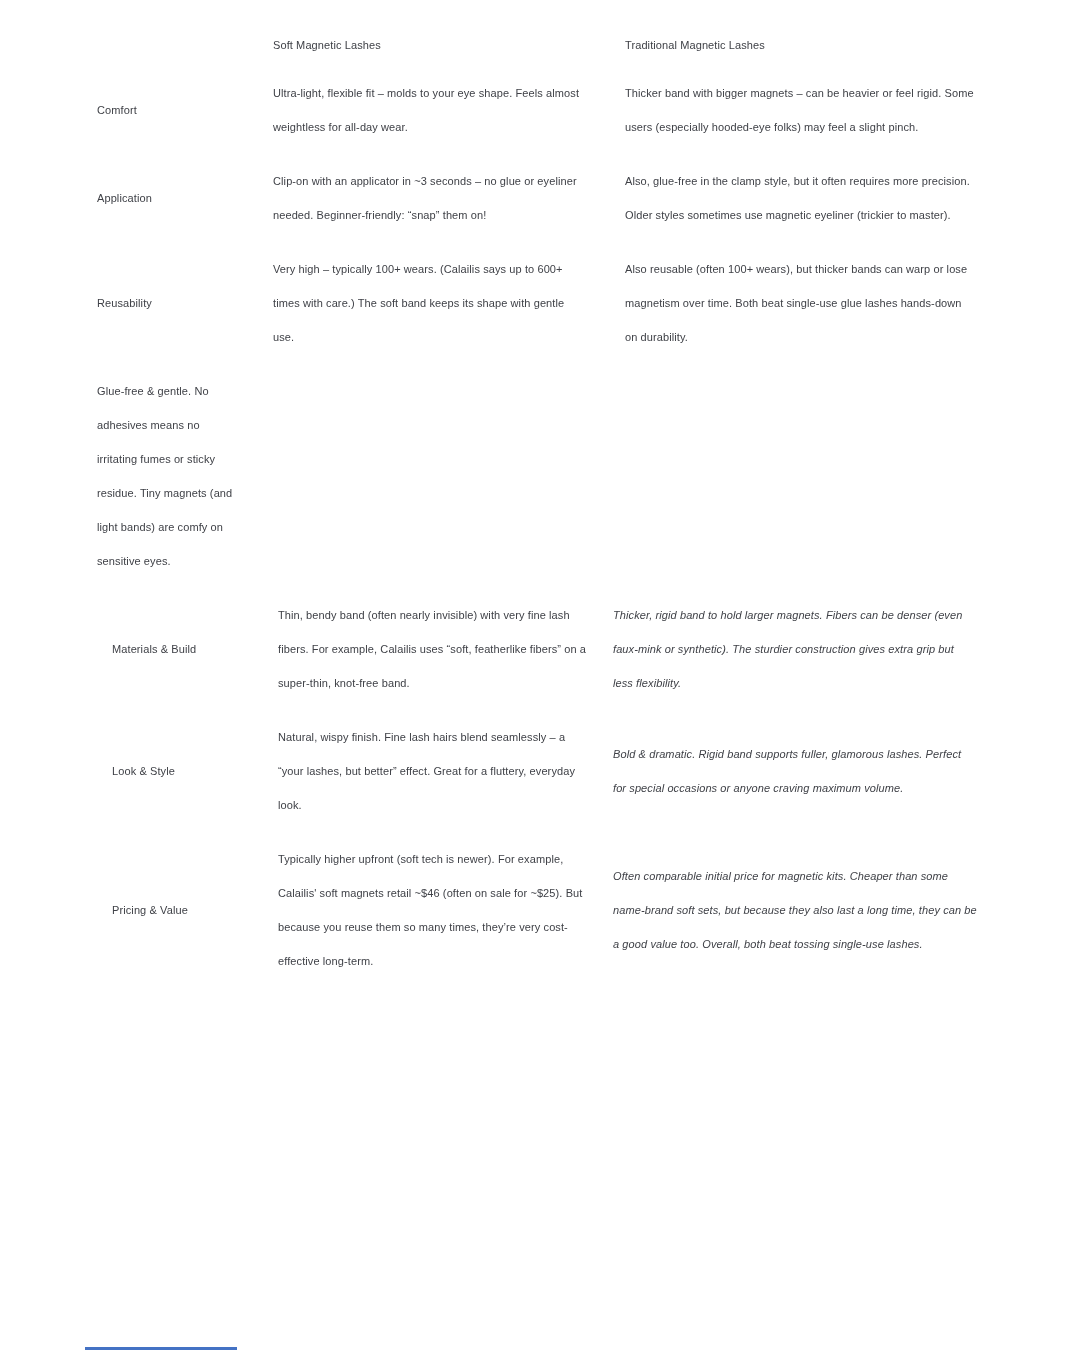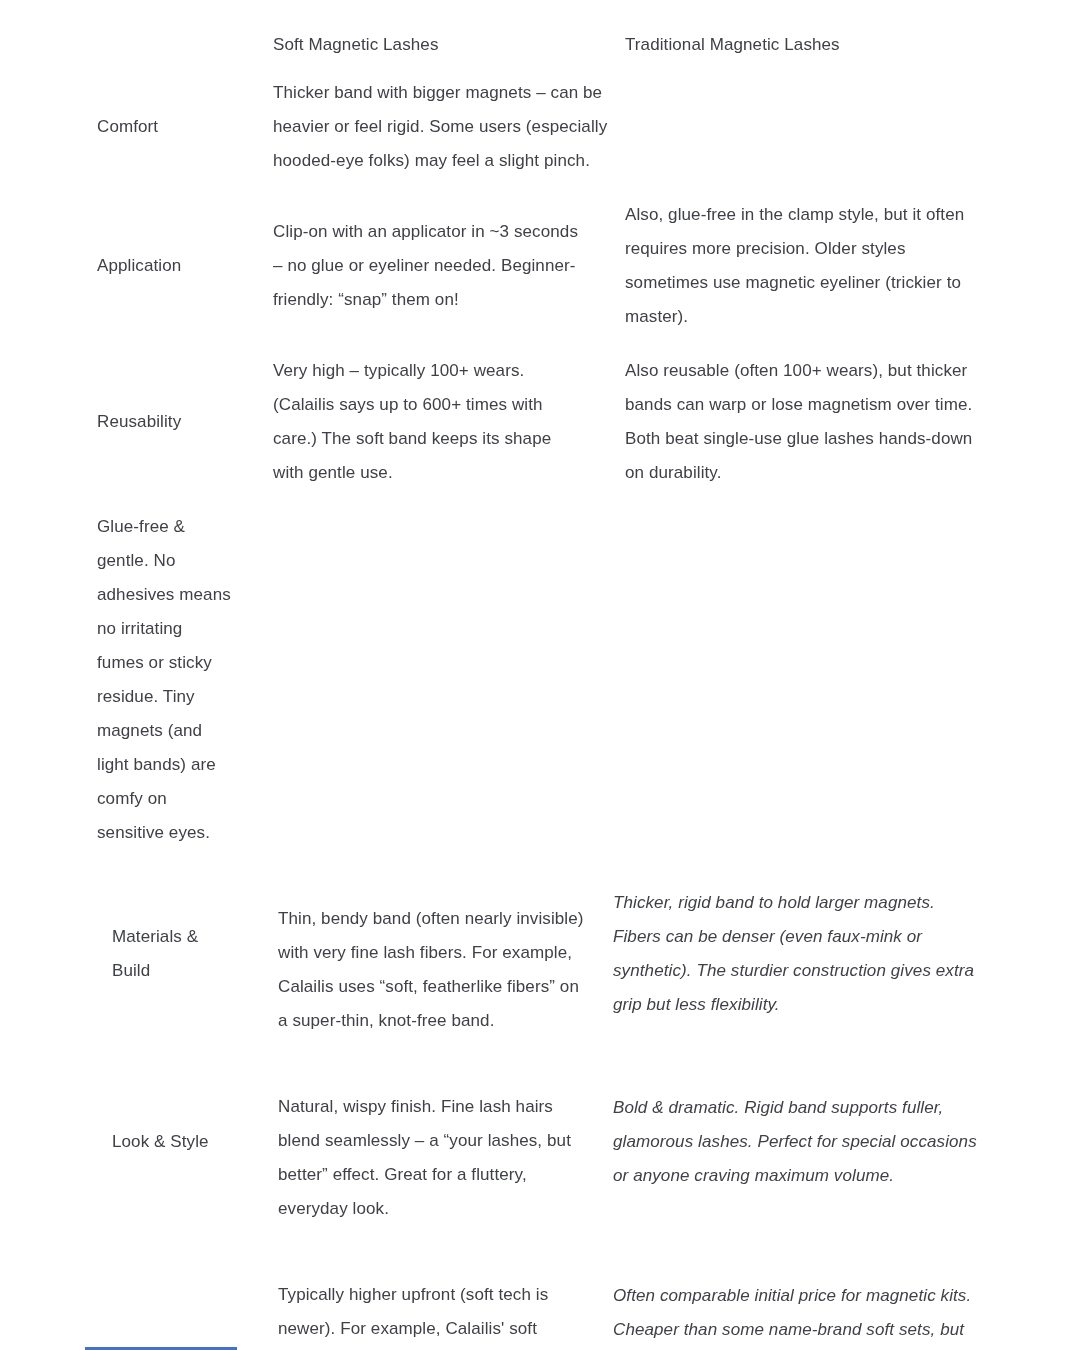--- a/index.html
+++ b/index.html
@@ -18,35 +18,35 @@
     font-family: "Liberation Sans", "DejaVu Sans", sans-serif;
     color: #3f4147;
   }
   .grid-row {
     display: grid;
     grid-template-columns: 176px 352px 362px;
     align-items: center;
     margin-bottom: 20px;
   }
   .cell {
-    font-size: 17px;
+    font-size: 11px;
     line-height: 34px;
     letter-spacing: 0.1px;
     font-weight: 400;
   }
   .cell-label .label-text {
     display: inline-block;
     max-width: 120px;
   }
   .cell-soft { padding-right: 40px; }
   .cell-trad { padding-right: 10px; }
   .header-row { margin-bottom: 14px; align-items: start; }
   
   .row--indent .cell-label { padding-left: 15px; text-decoration: underline; }
-  .row--indent .cell-soft  { padding-left: 5px; padding-right: 35px; margin-top: 32px; }
+  .row--indent .cell-soft  { padding-left: 5px; padding-right: 35px; }
   .row--indent .cell-trad  { margin-left: -12px; font-style: italic; }
   .blue-line {
     position: absolute;
     left: 85px;
     bottom: 0;
     width: 152px;
     height: 3px;
   }
 </style>
 </head>
@@ -57,20 +57,21 @@
   <div class="grid-row header-row">
     <div class="cell cell-label"></div>
     <div class="cell cell-soft">Soft Magnetic Lashes</div>
     <div class="cell cell-trad">Traditional Magnetic Lashes</div>
   </div>
 
   <div class="grid-row">
     <div class="cell cell-label">
       <span class="label-text">Comfort</span>
     </div>
+    <div class="cell cell-soft">Ultra-light, flexible fit – molds to your eye shape. Feels almost weightless for all-day wear.</div>
     <div class="cell cell-trad">Thicker band with bigger magnets – can be heavier or feel rigid. Some users (especially hooded-eye folks) may feel a slight pinch.</div>
   </div>
 
   <div class="grid-row">
     <div class="cell cell-label">
       <span class="label-text">Application</span>
     </div>
     <div class="cell cell-soft">Clip-on with an applicator in ~3 seconds – no glue or eyeliner needed. Beginner-friendly: “snap” them on!</div>
     <div class="cell cell-trad">Also, glue-free in the clamp style, but it often requires more precision. Older styles sometimes use magnetic eyeliner (trickier to master).</div>
   </div>

